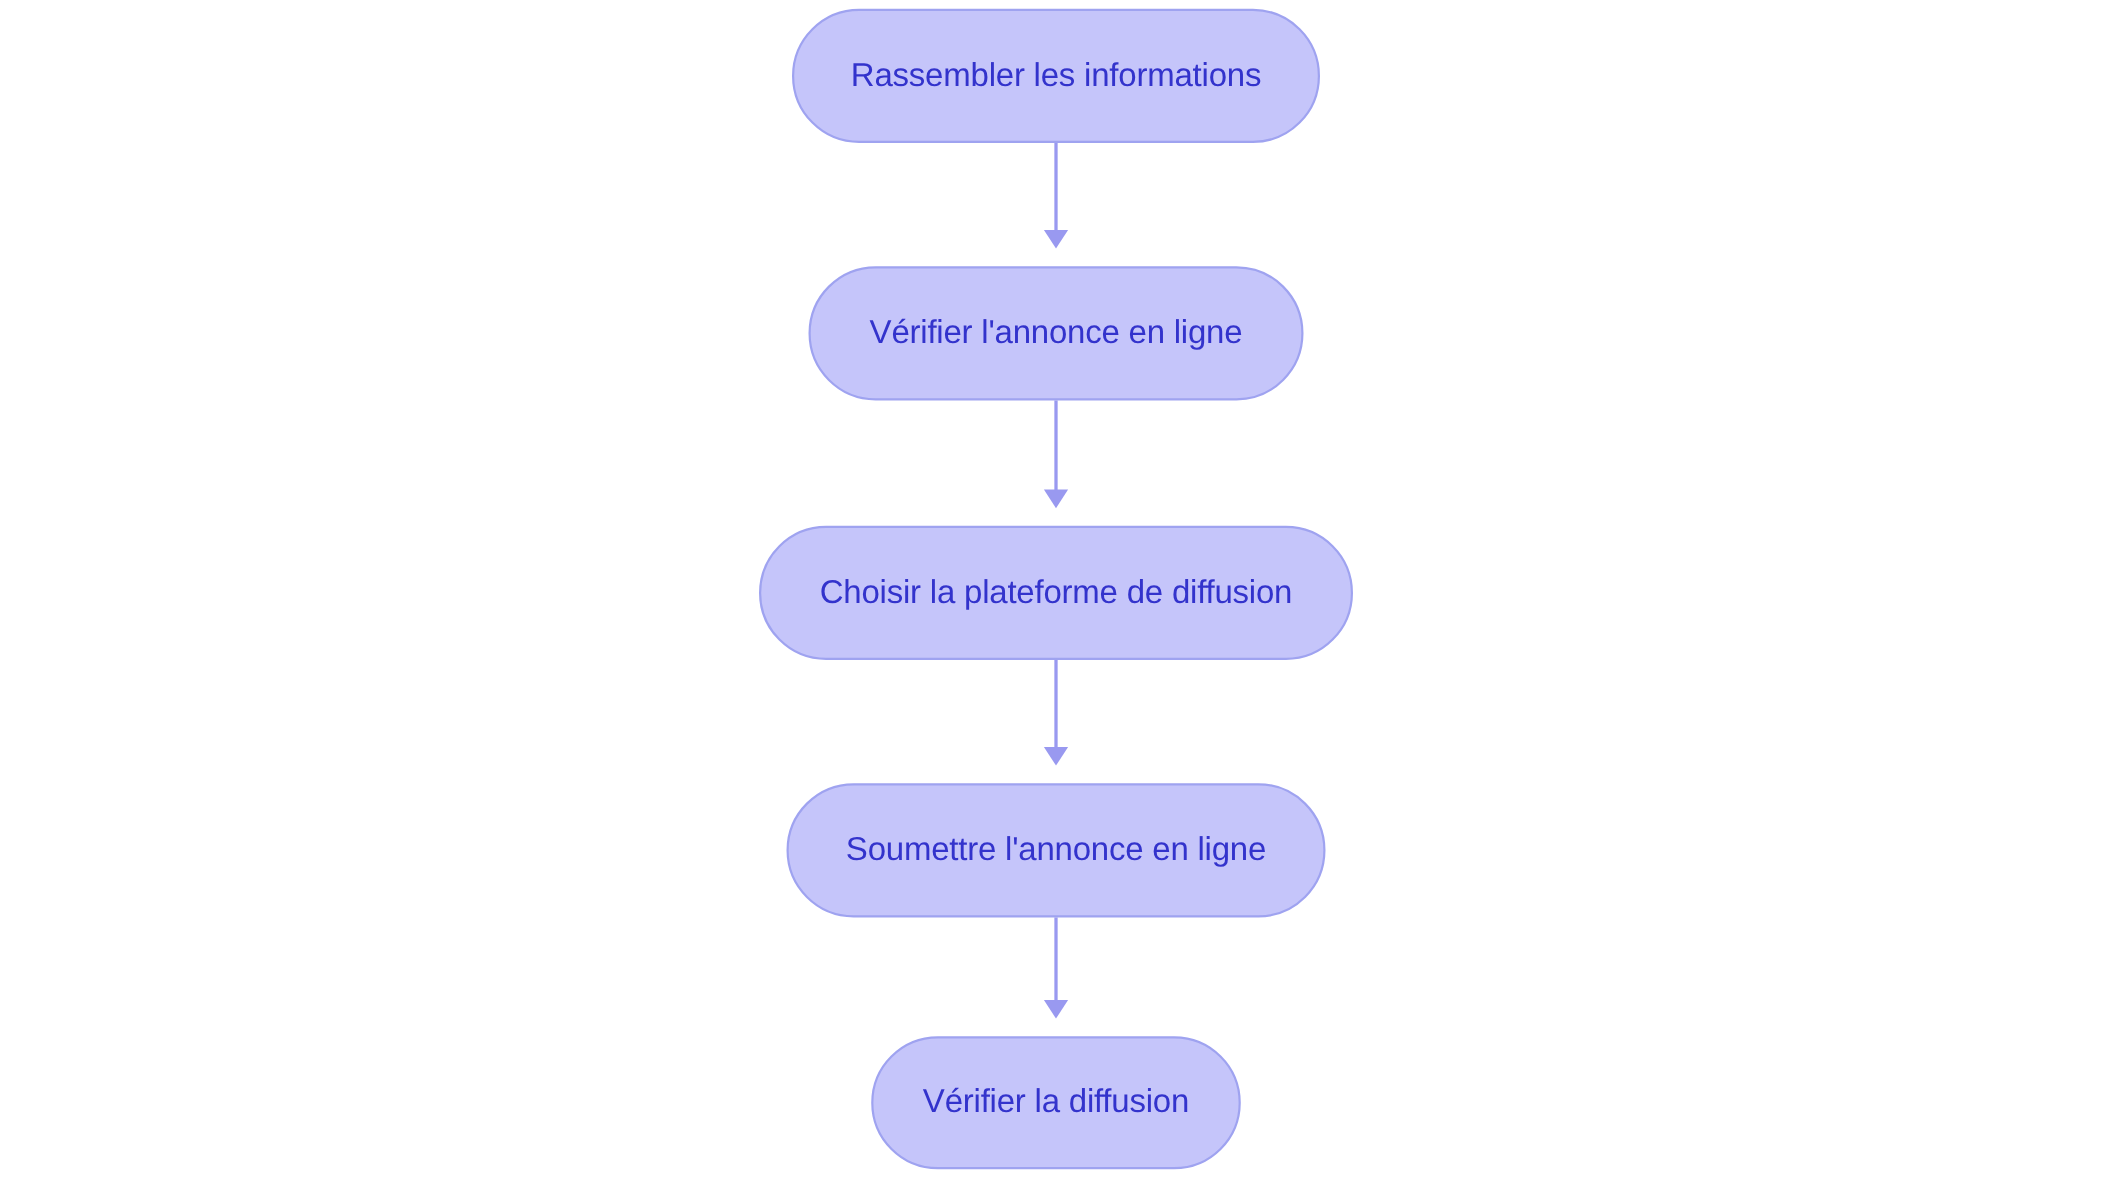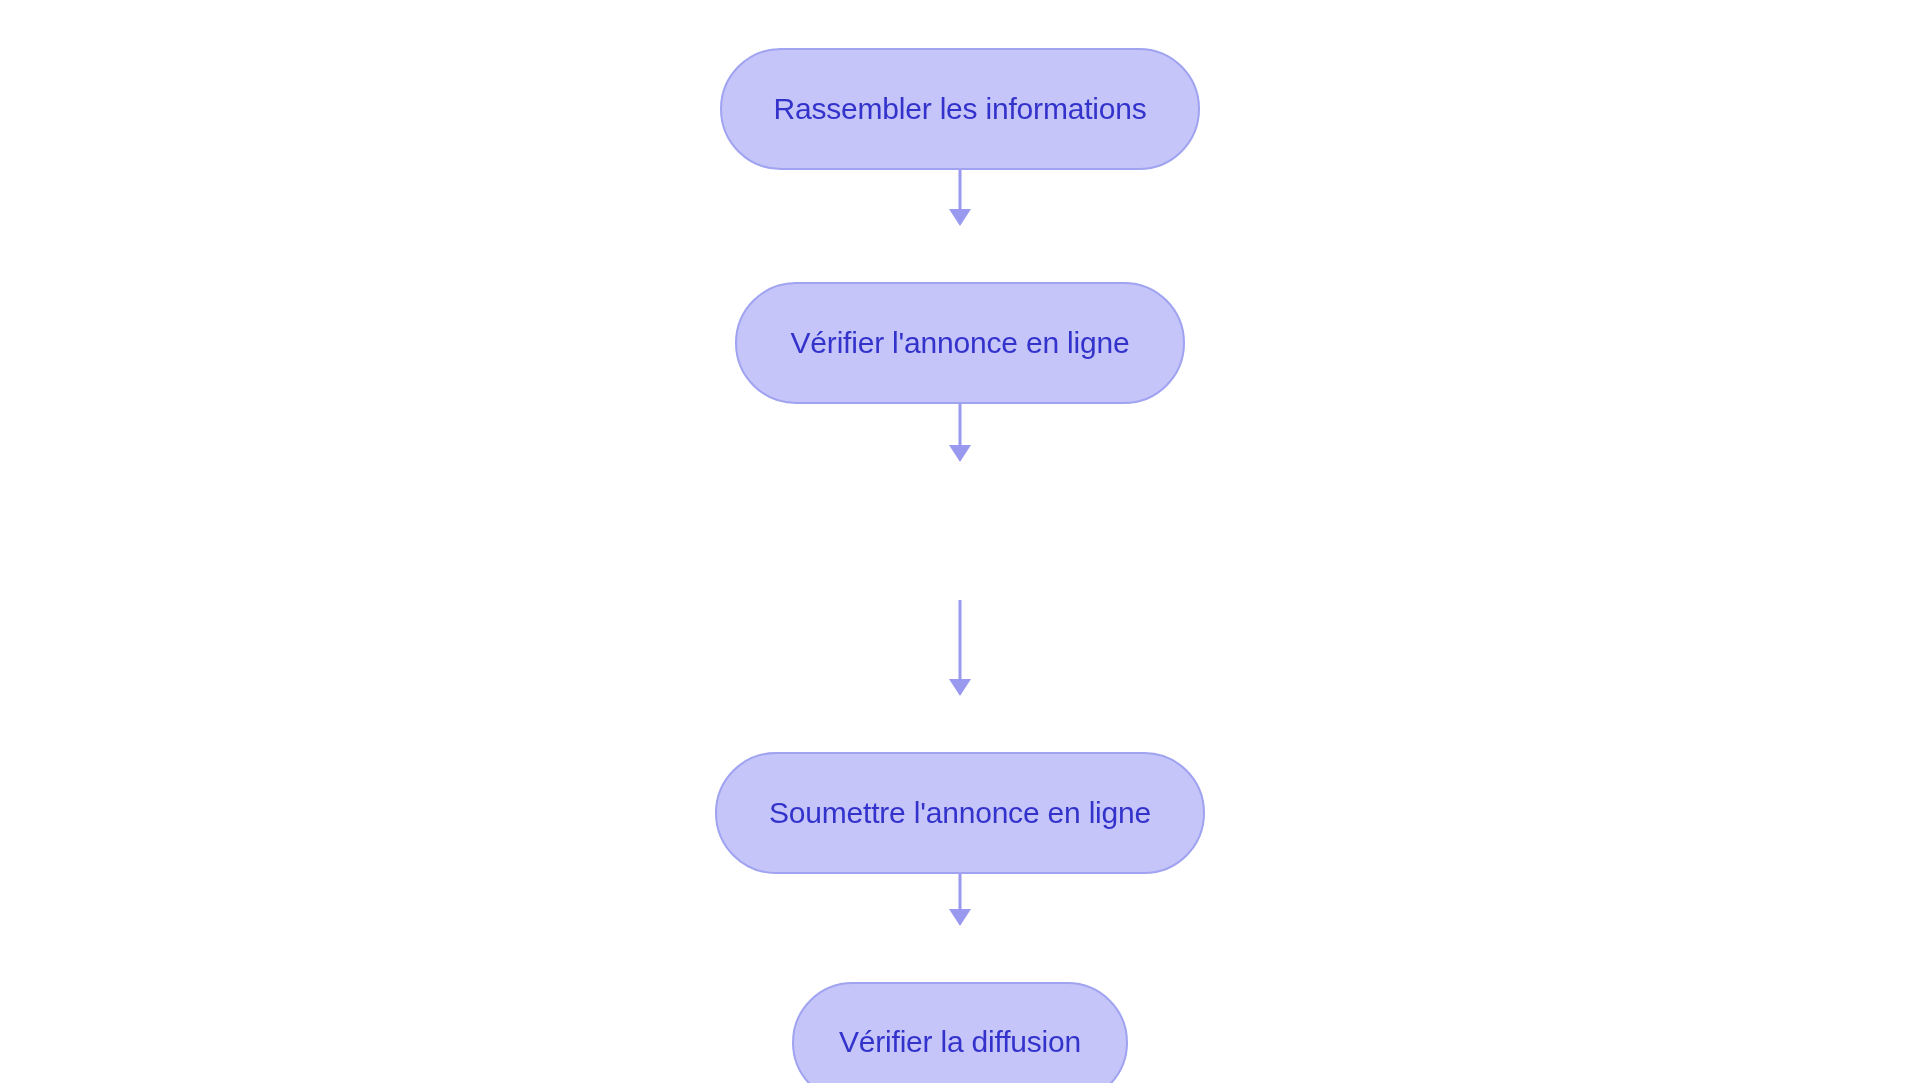--- a/index.html
+++ b/index.html
@@ -30,21 +30,20 @@
   .flow-node {
     position: absolute;
     box-sizing: border-box;
     display: flex;
     align-items: center;
     justify-content: center;
     background: #c5c5fa;
     border: 2px solid #9fa3f0;
     border-radius: 999px;
     z-index: 2;
-    margin-top: 40px;
   }
   .flow-node-label {
     font-family: "Liberation Sans", sans-serif;
     font-size: 30px;
     line-height: 1.15;
     font-weight: 400;
     color: #3333cc;
     letter-spacing: -0.2px;
     white-space: nowrap;
     text-align: center;
@@ -76,20 +75,23 @@
   </svg>
 
   <div class="flow-node" style="left:720px; top:8px; width:480px; height:122px;">
     <span class="flow-node-label">Rassembler les informations</span>
   </div>
 
   <div class="flow-node" style="left:735px; top:242px; width:450px; height:122px;">
     <span class="flow-node-label">Vérifier l'annonce en ligne</span>
   </div>
 
+  <div class="flow-node" style="left:690px; top:478px; width:540px; height:122px;">
+    <span class="flow-node-label">Choisir la plateforme de diffusion</span>
+  </div>
 
   <div class="flow-node" style="left:715px; top:712px; width:490px; height:122px;">
     <span class="flow-node-label">Soumettre l'annonce en ligne</span>
   </div>
 
   <div class="flow-node" style="left:792px; top:942px; width:336px; height:121px;">
     <span class="flow-node-label">Vérifier la diffusion</span>
   </div>
 
 </div>

